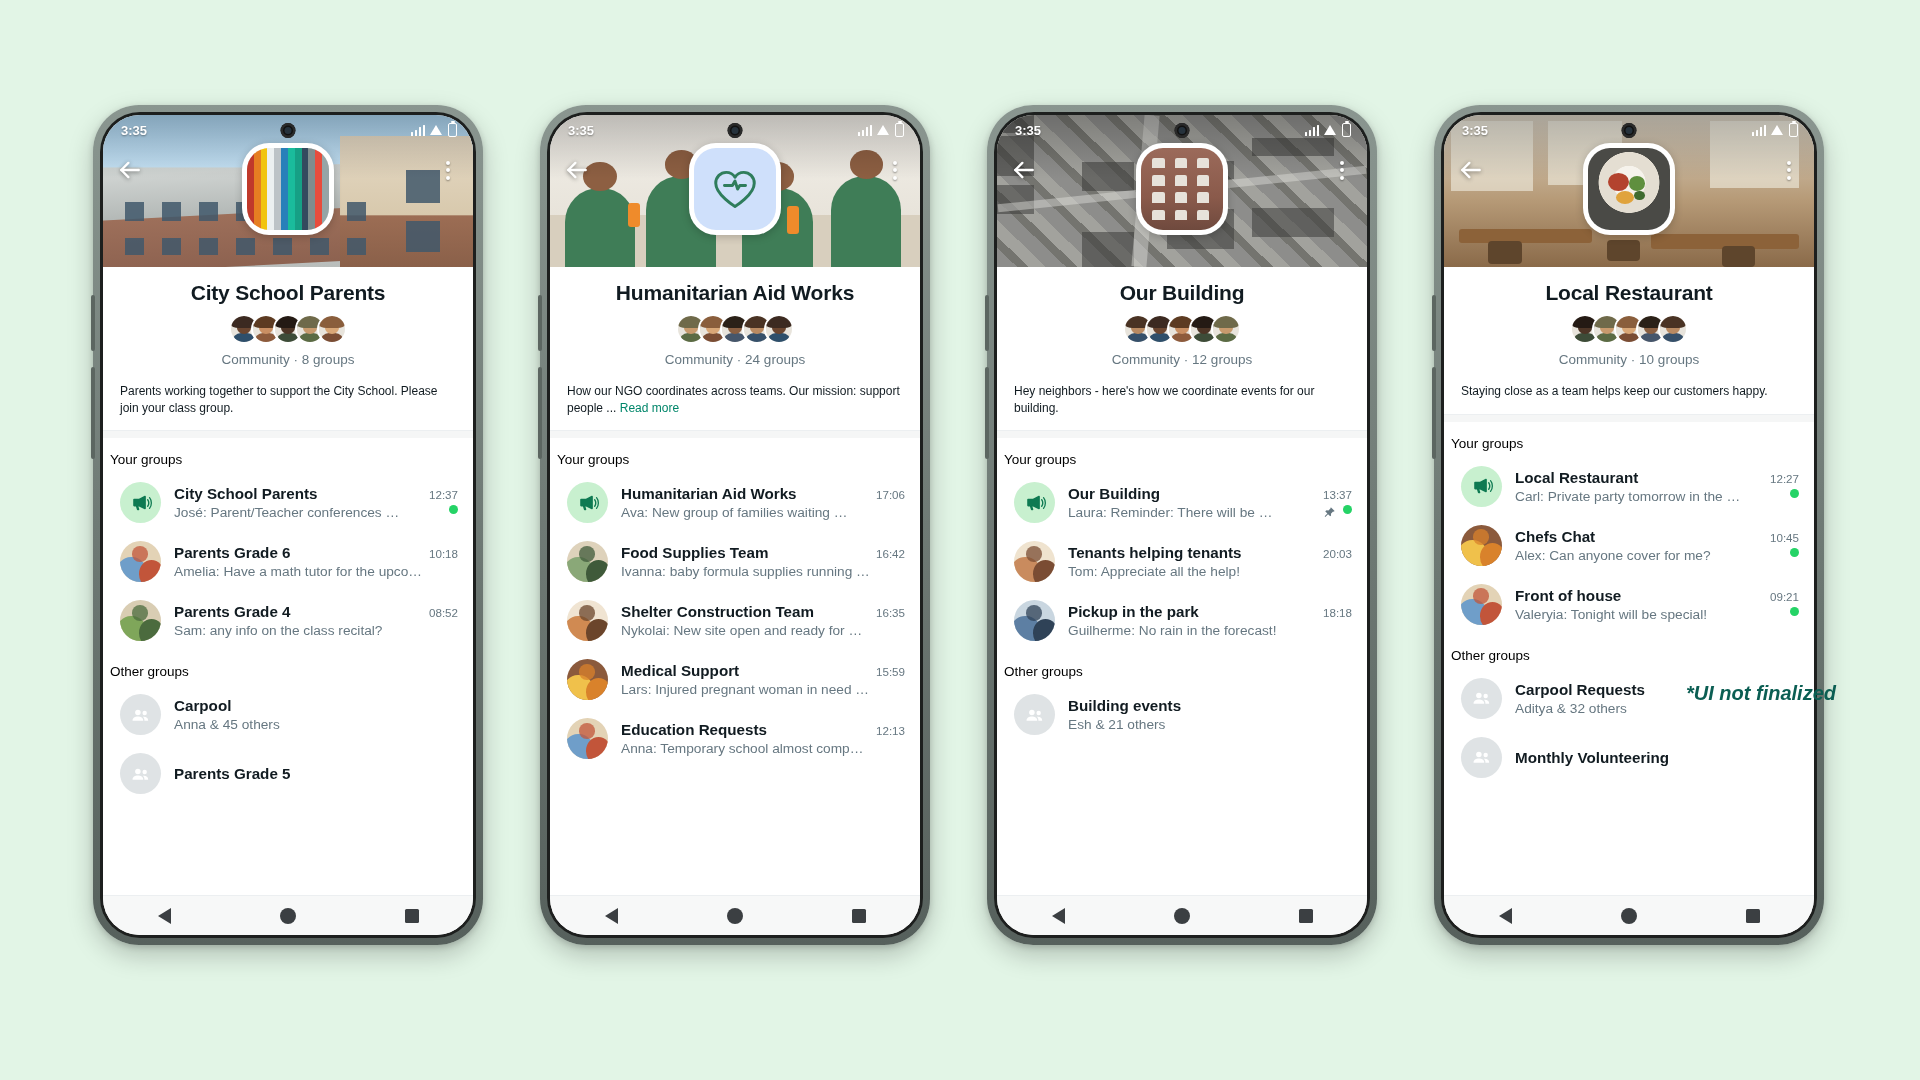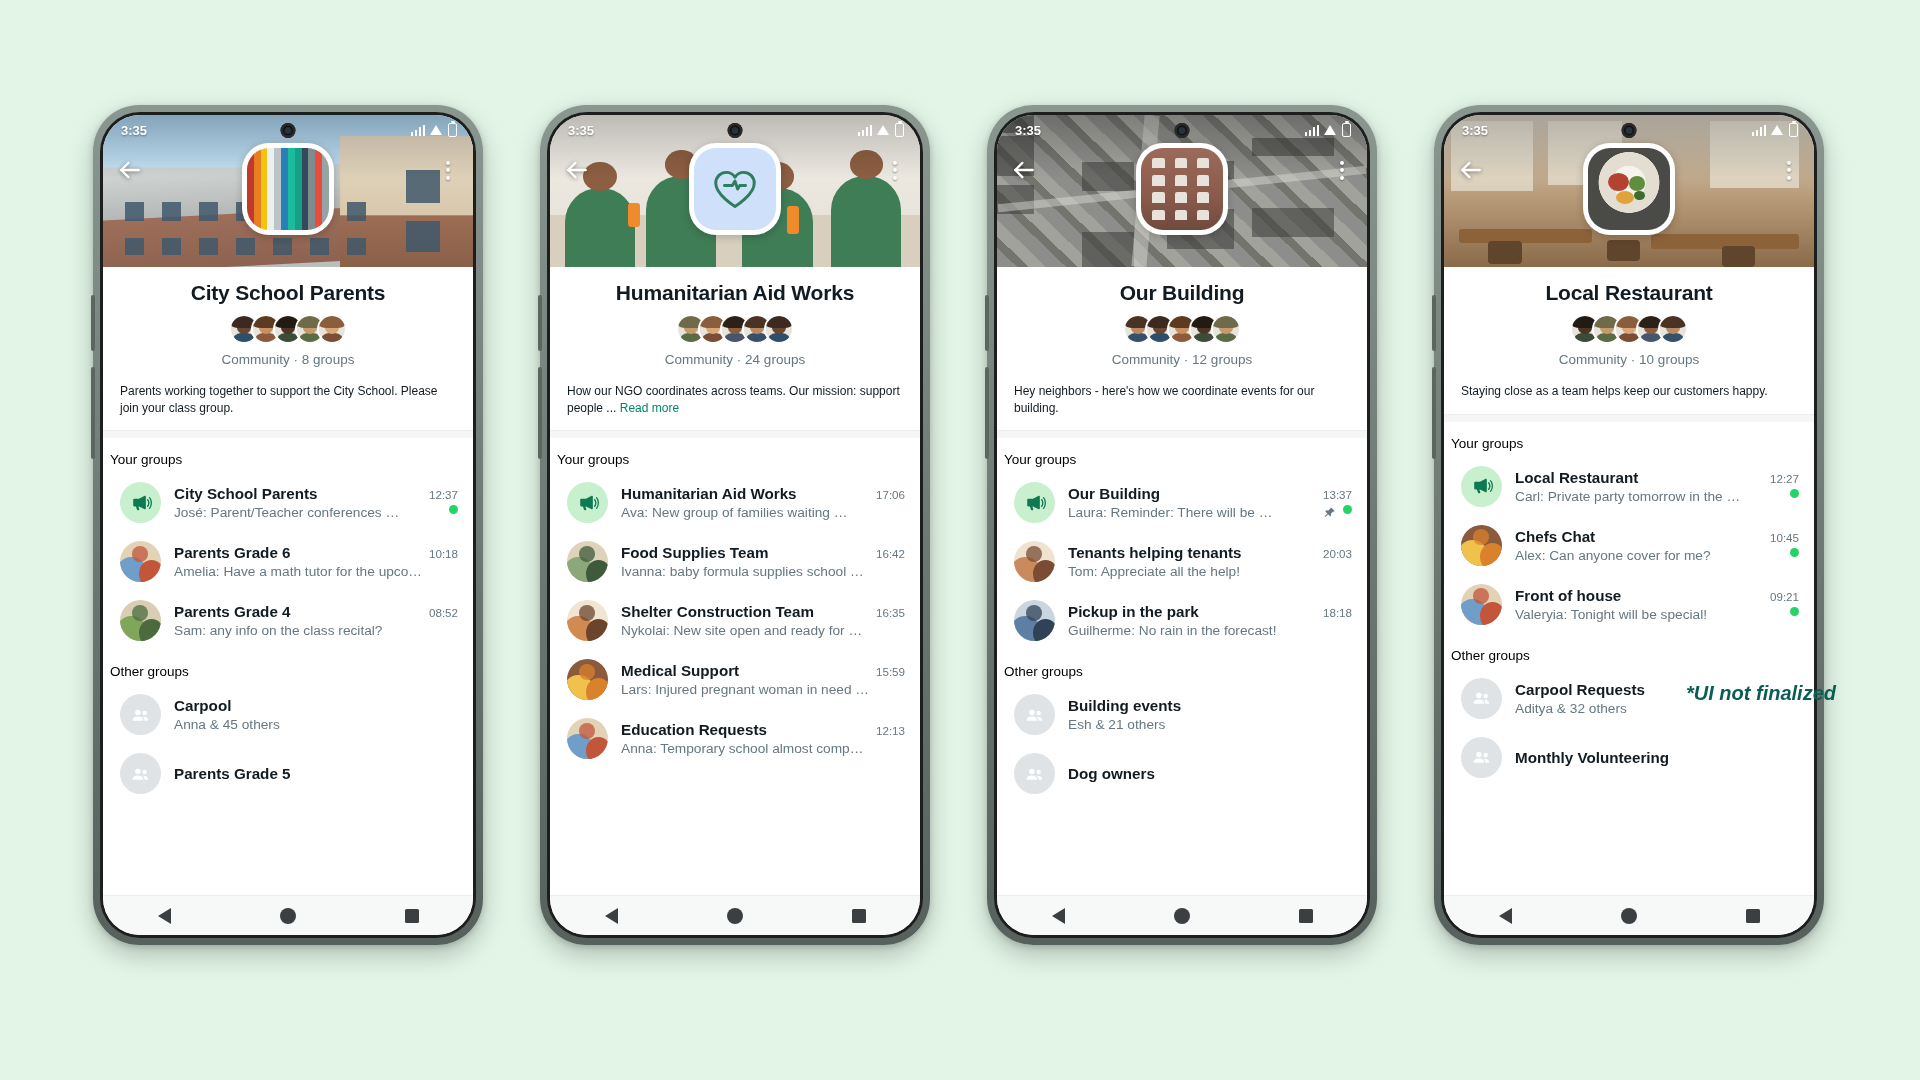--- a/index.html
+++ b/index.html
@@ -621,21 +621,21 @@
                   <div style="position:absolute;left:-10%;bottom:-18%;width:75%;height:80%;border-radius:50%;background:#8aa878"></div>
                   <div style="position:absolute;right:-8%;bottom:-14%;width:62%;height:68%;border-radius:50%;background:#3f5a3a"></div>
                   <div style="position:absolute;left:30%;top:12%;width:38%;height:38%;border-radius:50%;background:#3f5a3a;opacity:.75"></div>
                 </div>
                 <div class="row-mid">
                   <div class="row-top">
                     <span class="row-name">Food Supplies Team</span>
                     <span class="row-time">16:42</span>
                   </div>
                   <div class="row-bot">
-                    <span class="row-msg">Ivanna: baby formula supplies school …</span>
+                    <span class="row-msg">Ivanna: baby formula supplies running …</span>
                   </div>
                 </div>
               </div>
               <div class="row">
                 <div class="av ">
                   <div style="position:absolute;inset:0;background:#f0e4d2"></div>
                   <div style="position:absolute;left:-10%;bottom:-18%;width:75%;height:80%;border-radius:50%;background:#d08a52"></div>
                   <div style="position:absolute;right:-8%;bottom:-14%;width:62%;height:68%;border-radius:50%;background:#6b452b"></div>
                   <div style="position:absolute;left:30%;top:12%;width:38%;height:38%;border-radius:50%;background:#6b452b;opacity:.75"></div>
                 </div>
@@ -858,35 +858,20 @@
                     <path d="M15.2 13.9c2.6.2 4.6 1.5 4.6 3.7v.8h-4.1v-.8c0-1.5-.6-2.7-1.6-3.6z"></path>
                   </svg>
                 </div>
                 <div class="row-mid">
                   <div class="row-top">
                     <span class="row-name">Building events</span>
                   </div>
                   <div class="row-sub-simple">Esh &amp; 21 others</div>
                 </div>
               </div>
-              <div class="row">
-                <div class="av av-generic">
-                  <svg width="22" height="22" viewBox="0 0 24 24" fill="#fff">
-                    <circle cx="8.6" cy="9.2" r="3"></circle>
-                    <circle cx="16" cy="9.8" r="2.4"></circle>
-                    <path d="M2.8 17.6c0-2.5 2.6-4 5.8-4s5.8 1.5 5.8 4v.8H2.8z"></path>
-                    <path d="M15.2 13.9c2.6.2 4.6 1.5 4.6 3.7v.8h-4.1v-.8c0-1.5-.6-2.7-1.6-3.6z"></path>
-                  </svg>
-                </div>
-                <div class="row-mid">
-                  <div class="row-top">
-                    <span class="row-name">Dog owners</span>
-                  </div>
-                </div>
-              </div>
             </div>
             <div class="navbar">
               <div class="nav-back"></div>
               <div class="nav-home"></div>
               <div class="nav-rec"></div>
             </div>
           </div>
         </div>
       </div>
       <div class="phone">

